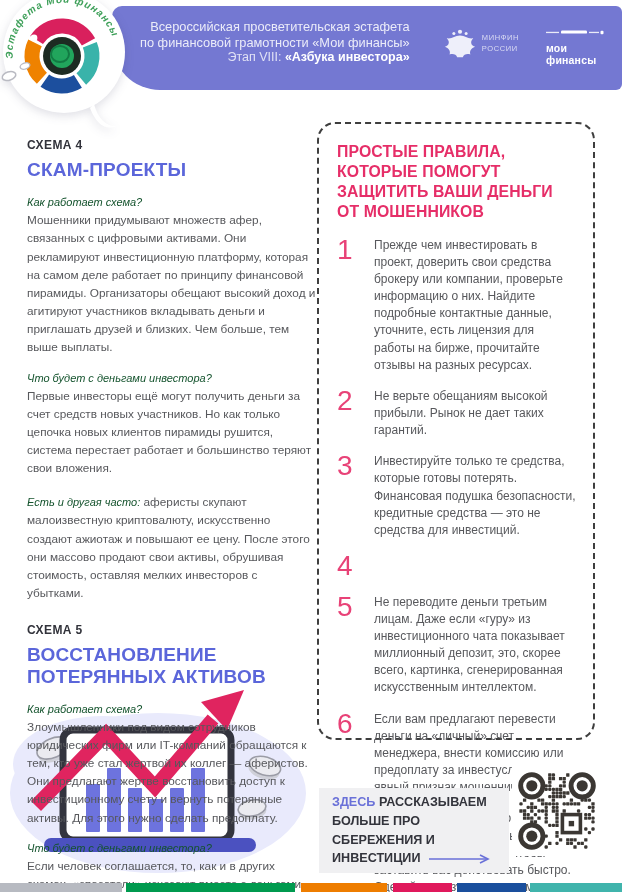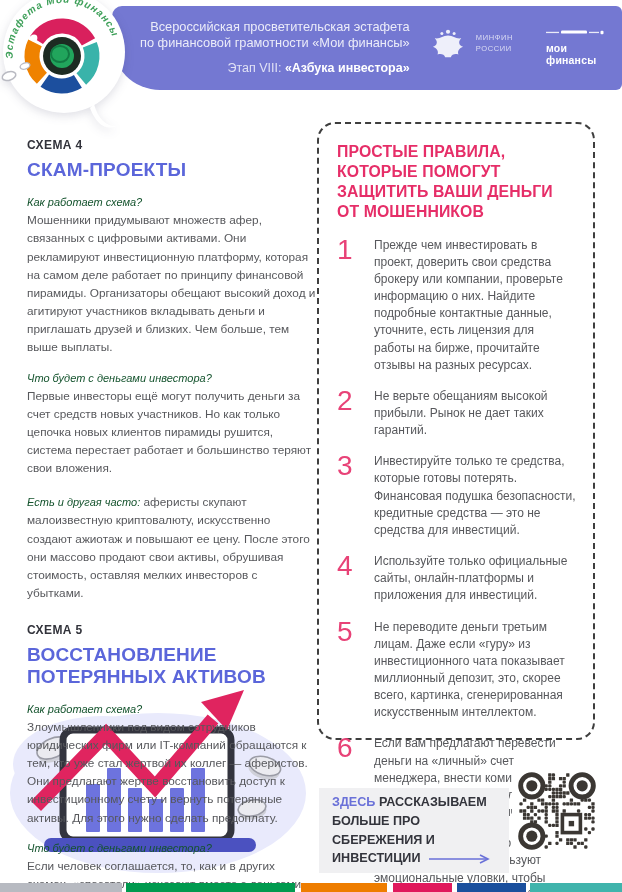--- a/index.html
+++ b/index.html
@@ -5,23 +5,23 @@
   html,body{margin:0;padding:0;background:#fff;}
   *{box-sizing:border-box;}
   .page{position:relative;width:622px;height:892px;background:#fff;overflow:hidden;
         font-family:"Liberation Sans",sans-serif;}
 
   
   .band{position:absolute;left:112px;top:6px;width:510px;height:84px;
         background:#7478d2;border-radius:10px 6px 6px 48px;}
   .band-text{position:absolute;left:28px;top:13px;text-align:right;}
   .h-line{font-size:12.8px;line-height:15.5px;color:rgba(255,255,255,.86);}
-  .h-stage{margin-top:11px;font-size:12.5px;color:rgba(255,255,255,.78);}
+  .h-stage{font-size:12.5px;color:rgba(255,255,255,.78);}
   .h-stage b{color:#fff;font-weight:700;}
-  .band-right{position:absolute;right:14px;top:15px;display:flex;align-items:center;gap:9px;}
+  .band-right{position:absolute;right:14px;top:15px;display:flex;align-items:center;gap:3px;}
   .minfin-text{font-size:7.5px;letter-spacing:.6px;line-height:1.35;color:rgba(255,255,255,.72);}
   .brand-block{margin-left:24px;width:62px;text-align:left;}
   .brand-name{font-size:10.5px;font-weight:700;color:#fff;margin-top:3px;letter-spacing:.2px;}
 
   
   .logo-svg{position:absolute;left:-4px;top:-6px;filter:drop-shadow(0 3px 5px rgba(40,40,80,.15));}
 
   
   .left-col{position:absolute;left:27px;top:138px;width:290px;z-index:2;}
   .scheme{margin-bottom:22px;}
@@ -158,21 +158,20 @@
       <div class="rule-text">Не верьте обещаниям высокой прибыли. Рынок не дает таких гарантий.</div>
     </div>
 
     <div class="rule-item">
       <div class="rule-num">3</div>
       <div class="rule-text">Инвестируйте только те средства, которые готовы потерять. Финансовая подушка безопасности, кредитные средства — это не средства для инвестиций.</div>
     </div>
 
     <div class="rule-item">
       <div class="rule-num">4</div>
-      <div class="rule-text">Используйте только официальные сайты, онлайн-платформы и приложения для инвестиций.</div>
     </div>
 
     <div class="rule-item">
       <div class="rule-num">5</div>
       <div class="rule-text">Не переводите деньги третьим лицам. Даже если «гуру» из инвестиционного чата показывает миллионный депозит, это, скорее всего, картинка, сгенерированная искусственным интеллектом.</div>
     </div>
 
     <div class="rule-item">
       <div class="rule-num">6</div>
       <div class="rule-text">Если вам предлагают перевести деньги на «личный» счет менеджера, внести комиссию или предоплату за инвестуслуги, это явный признак мошенничества.</div>

